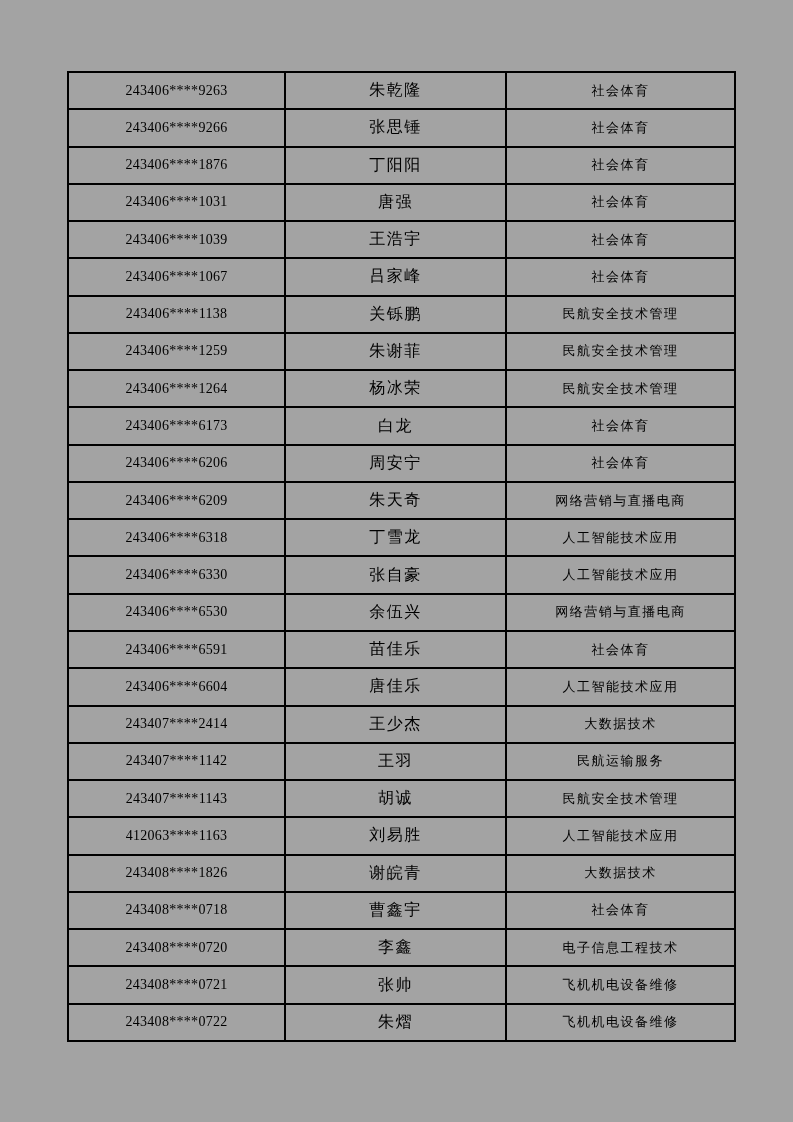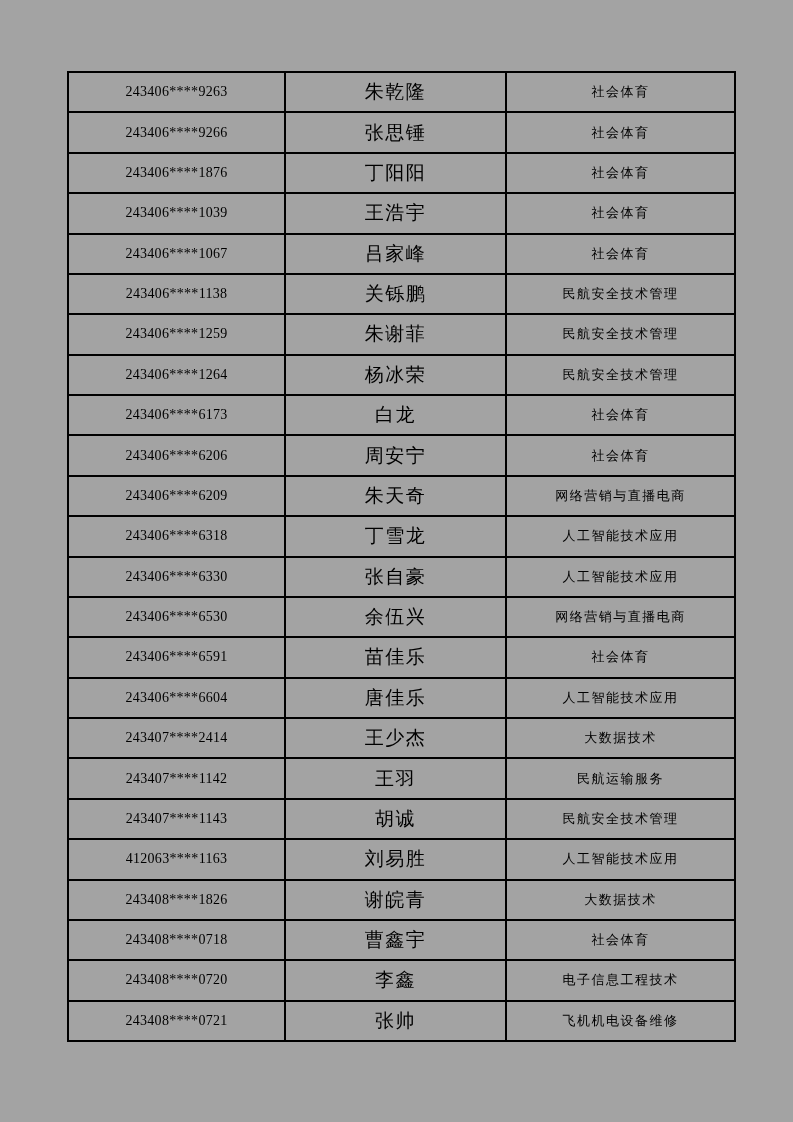--- a/index.html
+++ b/index.html
@@ -40,21 +40,21 @@
     overflow: hidden;
     white-space: nowrap;
   }
   td.id-cell {
     width: 215px;
     font-size: 14px;
     letter-spacing: 0.3px;
   }
   td.name-cell {
     width: 219px;
-    font-size: 19px;
+    font-size: 16px;
     letter-spacing: 1.5px;
   }
   td.major-cell {
     width: 227px;
     font-size: 13px;
     letter-spacing: 1.5px;
   }
 </style>
 </head>
 <body>
@@ -73,20 +73,25 @@
     <td class="name-cell">张思锤</td>
     <td class="major-cell">社会体育</td>
   </tr>
 
   <tr>
     <td class="id-cell">243406****1876</td>
     <td class="name-cell">丁阳阳</td>
     <td class="major-cell">社会体育</td>
   </tr>
 
+  <tr>
+    <td class="id-cell">243406****1031</td>
+    <td class="name-cell">唐强</td>
+    <td class="major-cell">社会体育</td>
+  </tr>
 
   <tr>
     <td class="id-cell">243406****1039</td>
     <td class="name-cell">王浩宇</td>
     <td class="major-cell">社会体育</td>
   </tr>
 
   <tr>
     <td class="id-cell">243406****1067</td>
     <td class="name-cell">吕家峰</td>
@@ -200,15 +205,20 @@
     <td class="name-cell">李鑫</td>
     <td class="major-cell">电子信息工程技术</td>
   </tr>
 
   <tr>
     <td class="id-cell">243408****0721</td>
     <td class="name-cell">张帅</td>
     <td class="major-cell">飞机机电设备维修</td>
   </tr>
 
+  <tr>
+    <td class="id-cell">243408****0722</td>
+    <td class="name-cell">朱熠</td>
+    <td class="major-cell">飞机机电设备维修</td>
+  </tr>
 </tbody>
   </table>
 </div>
 
 </body></html>

